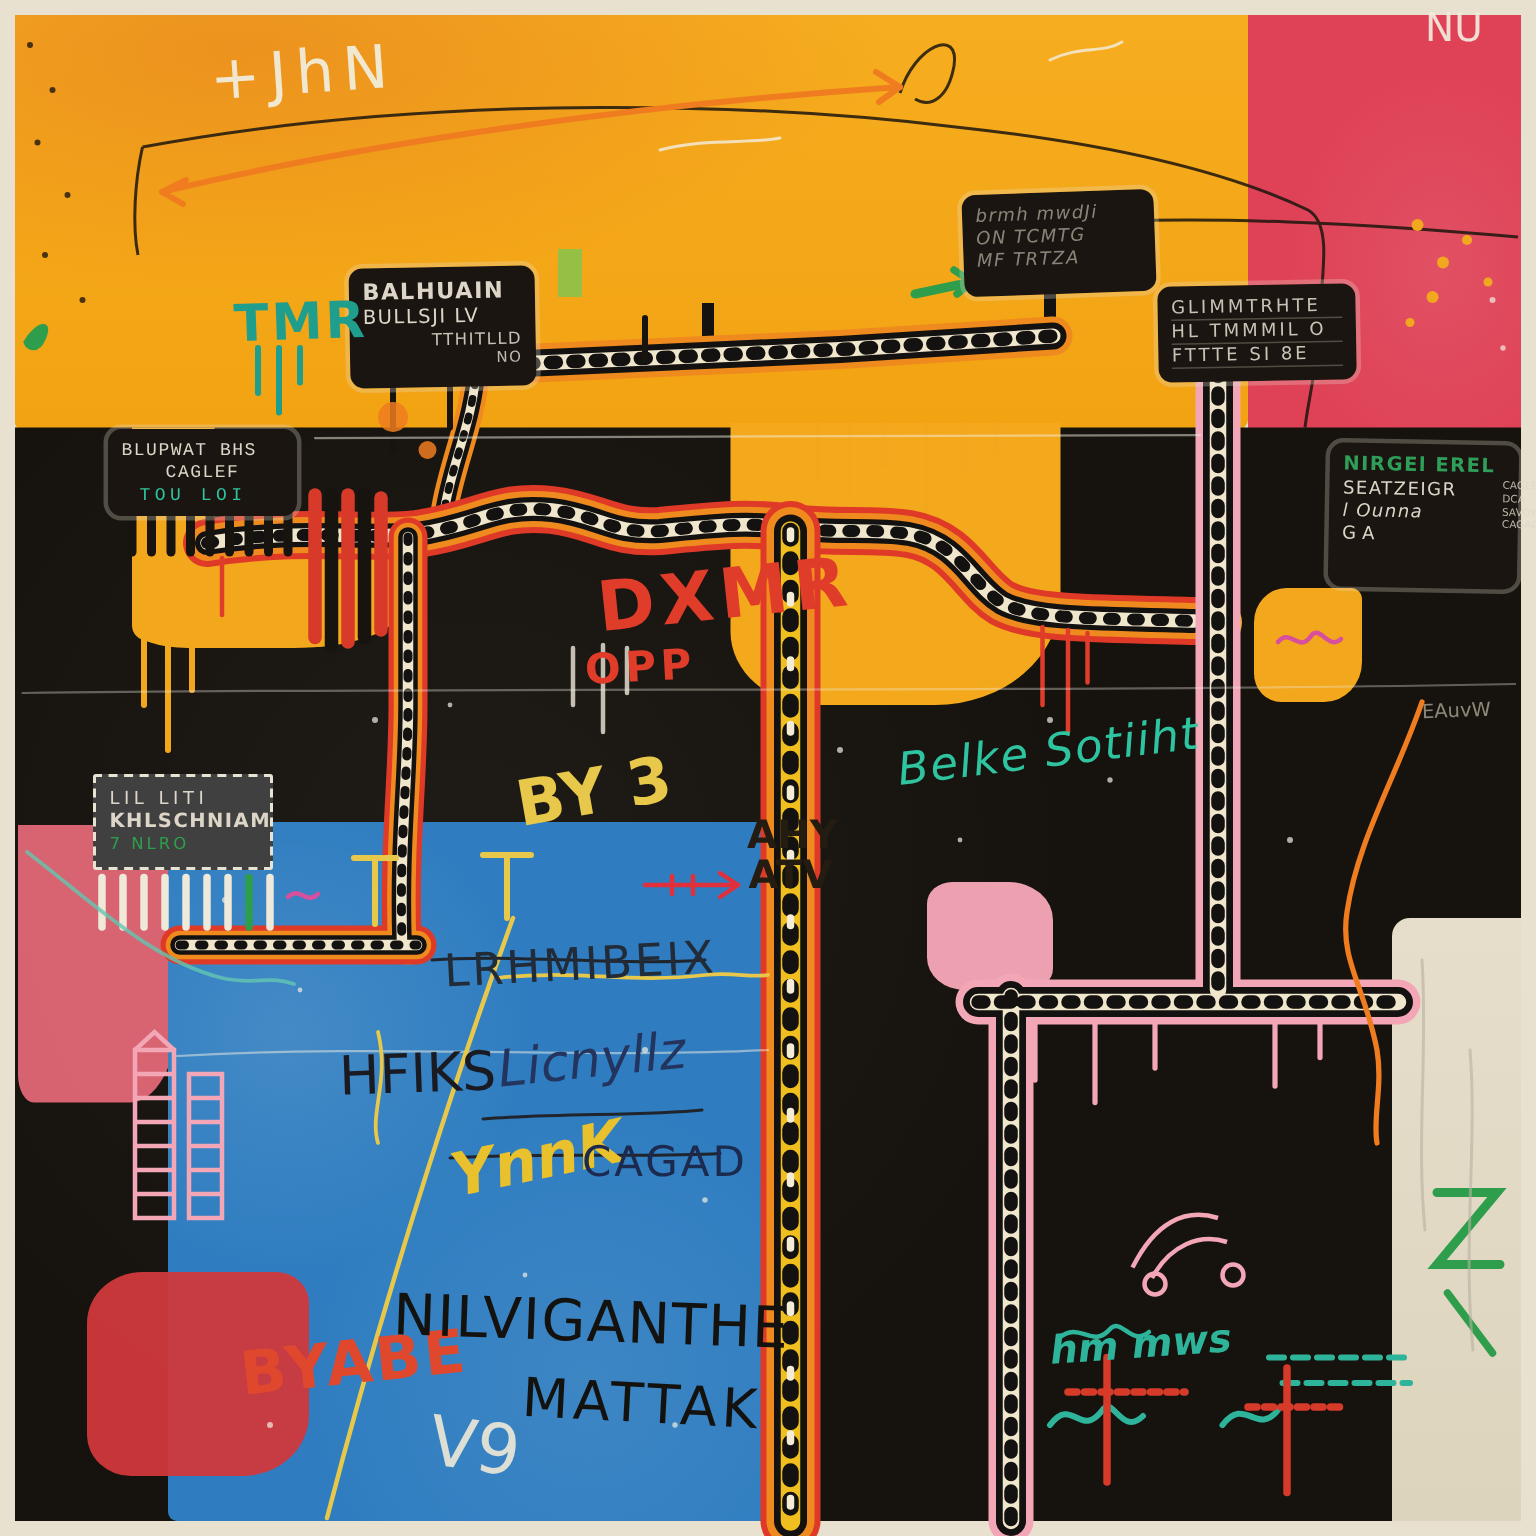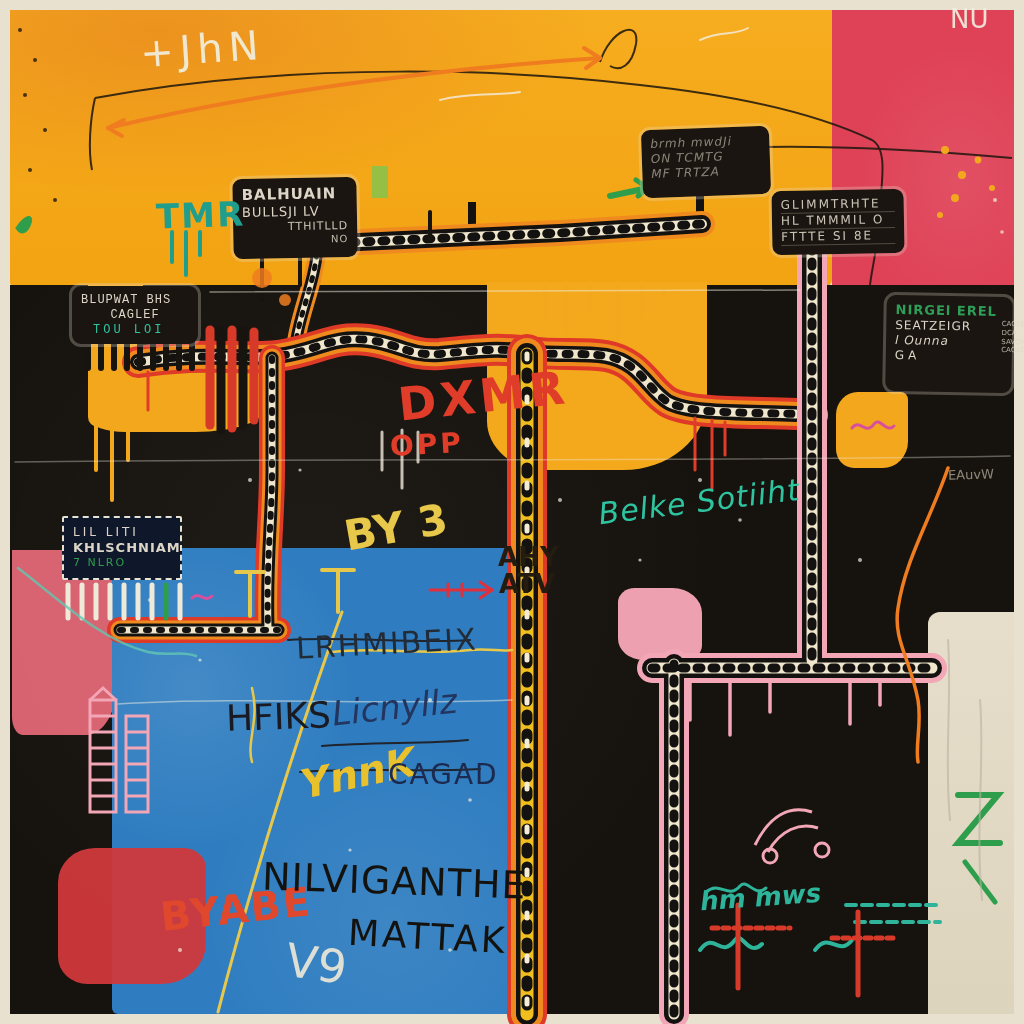--- a/index.html
+++ b/index.html
@@ -50,21 +50,21 @@
   #s5 .l1{text-align:center;}
   #s5 .l2{color:#2ec4a0;letter-spacing:3px;margin-left:12px;}
   #s6{left:886px;top:296px;width:126px;height:96px;transform:rotate(1deg);display:flex;gap:5px;}
   #s6 .main{flex:1;}
   #s6 .l0{font-size:13px;font-weight:bold;color:#2e9e58;}
   #s6 .l1{font-size:12px;}
   #s6 .l2{font-size:12px;font-style:italic;}
   #s6 .l3{font-size:12px;letter-spacing:4px;}
   #s6 .side{width:34px;padding-top:16px;}
   #s6 .side .ln{font-size:7px;letter-spacing:0;opacity:.8;}
-  #s7{left:62px;top:516px;width:120px;height:64px;background:#0f172a;
+  #s7{left:62px;top:516px;width:120px;height:64px;background:#404040;
     outline:none;border:2px dashed #e8e2d2;border-radius:2px;}
   #s7 .l0{font-size:12px;letter-spacing:3px;}
   #s7 .l1{font-size:13px;font-weight:bold;}
   #s7 .l2{font-size:11px;color:#2f9e4c;letter-spacing:2px;}
 
   .g{position:absolute;white-space:pre;line-height:1.05;}
   #g-jhn{left:140px;top:28px;font-size:40px;color:#f2efe0;transform:rotate(-4deg);letter-spacing:6px;opacity:.92;}
   #g-nu{left:950px;top:6px;font-size:26px;color:#f2efe0;opacity:.9;}
   #g-tmr{left:156px;top:198px;font-size:34px;font-weight:bold;color:#1f9e8e;letter-spacing:2px;transform:rotate(-2deg);}
   #g-dxmr{left:398px;top:372px;font-size:46px;font-weight:bold;color:#e03c2a;transform:rotate(-6deg);letter-spacing:4px;}

